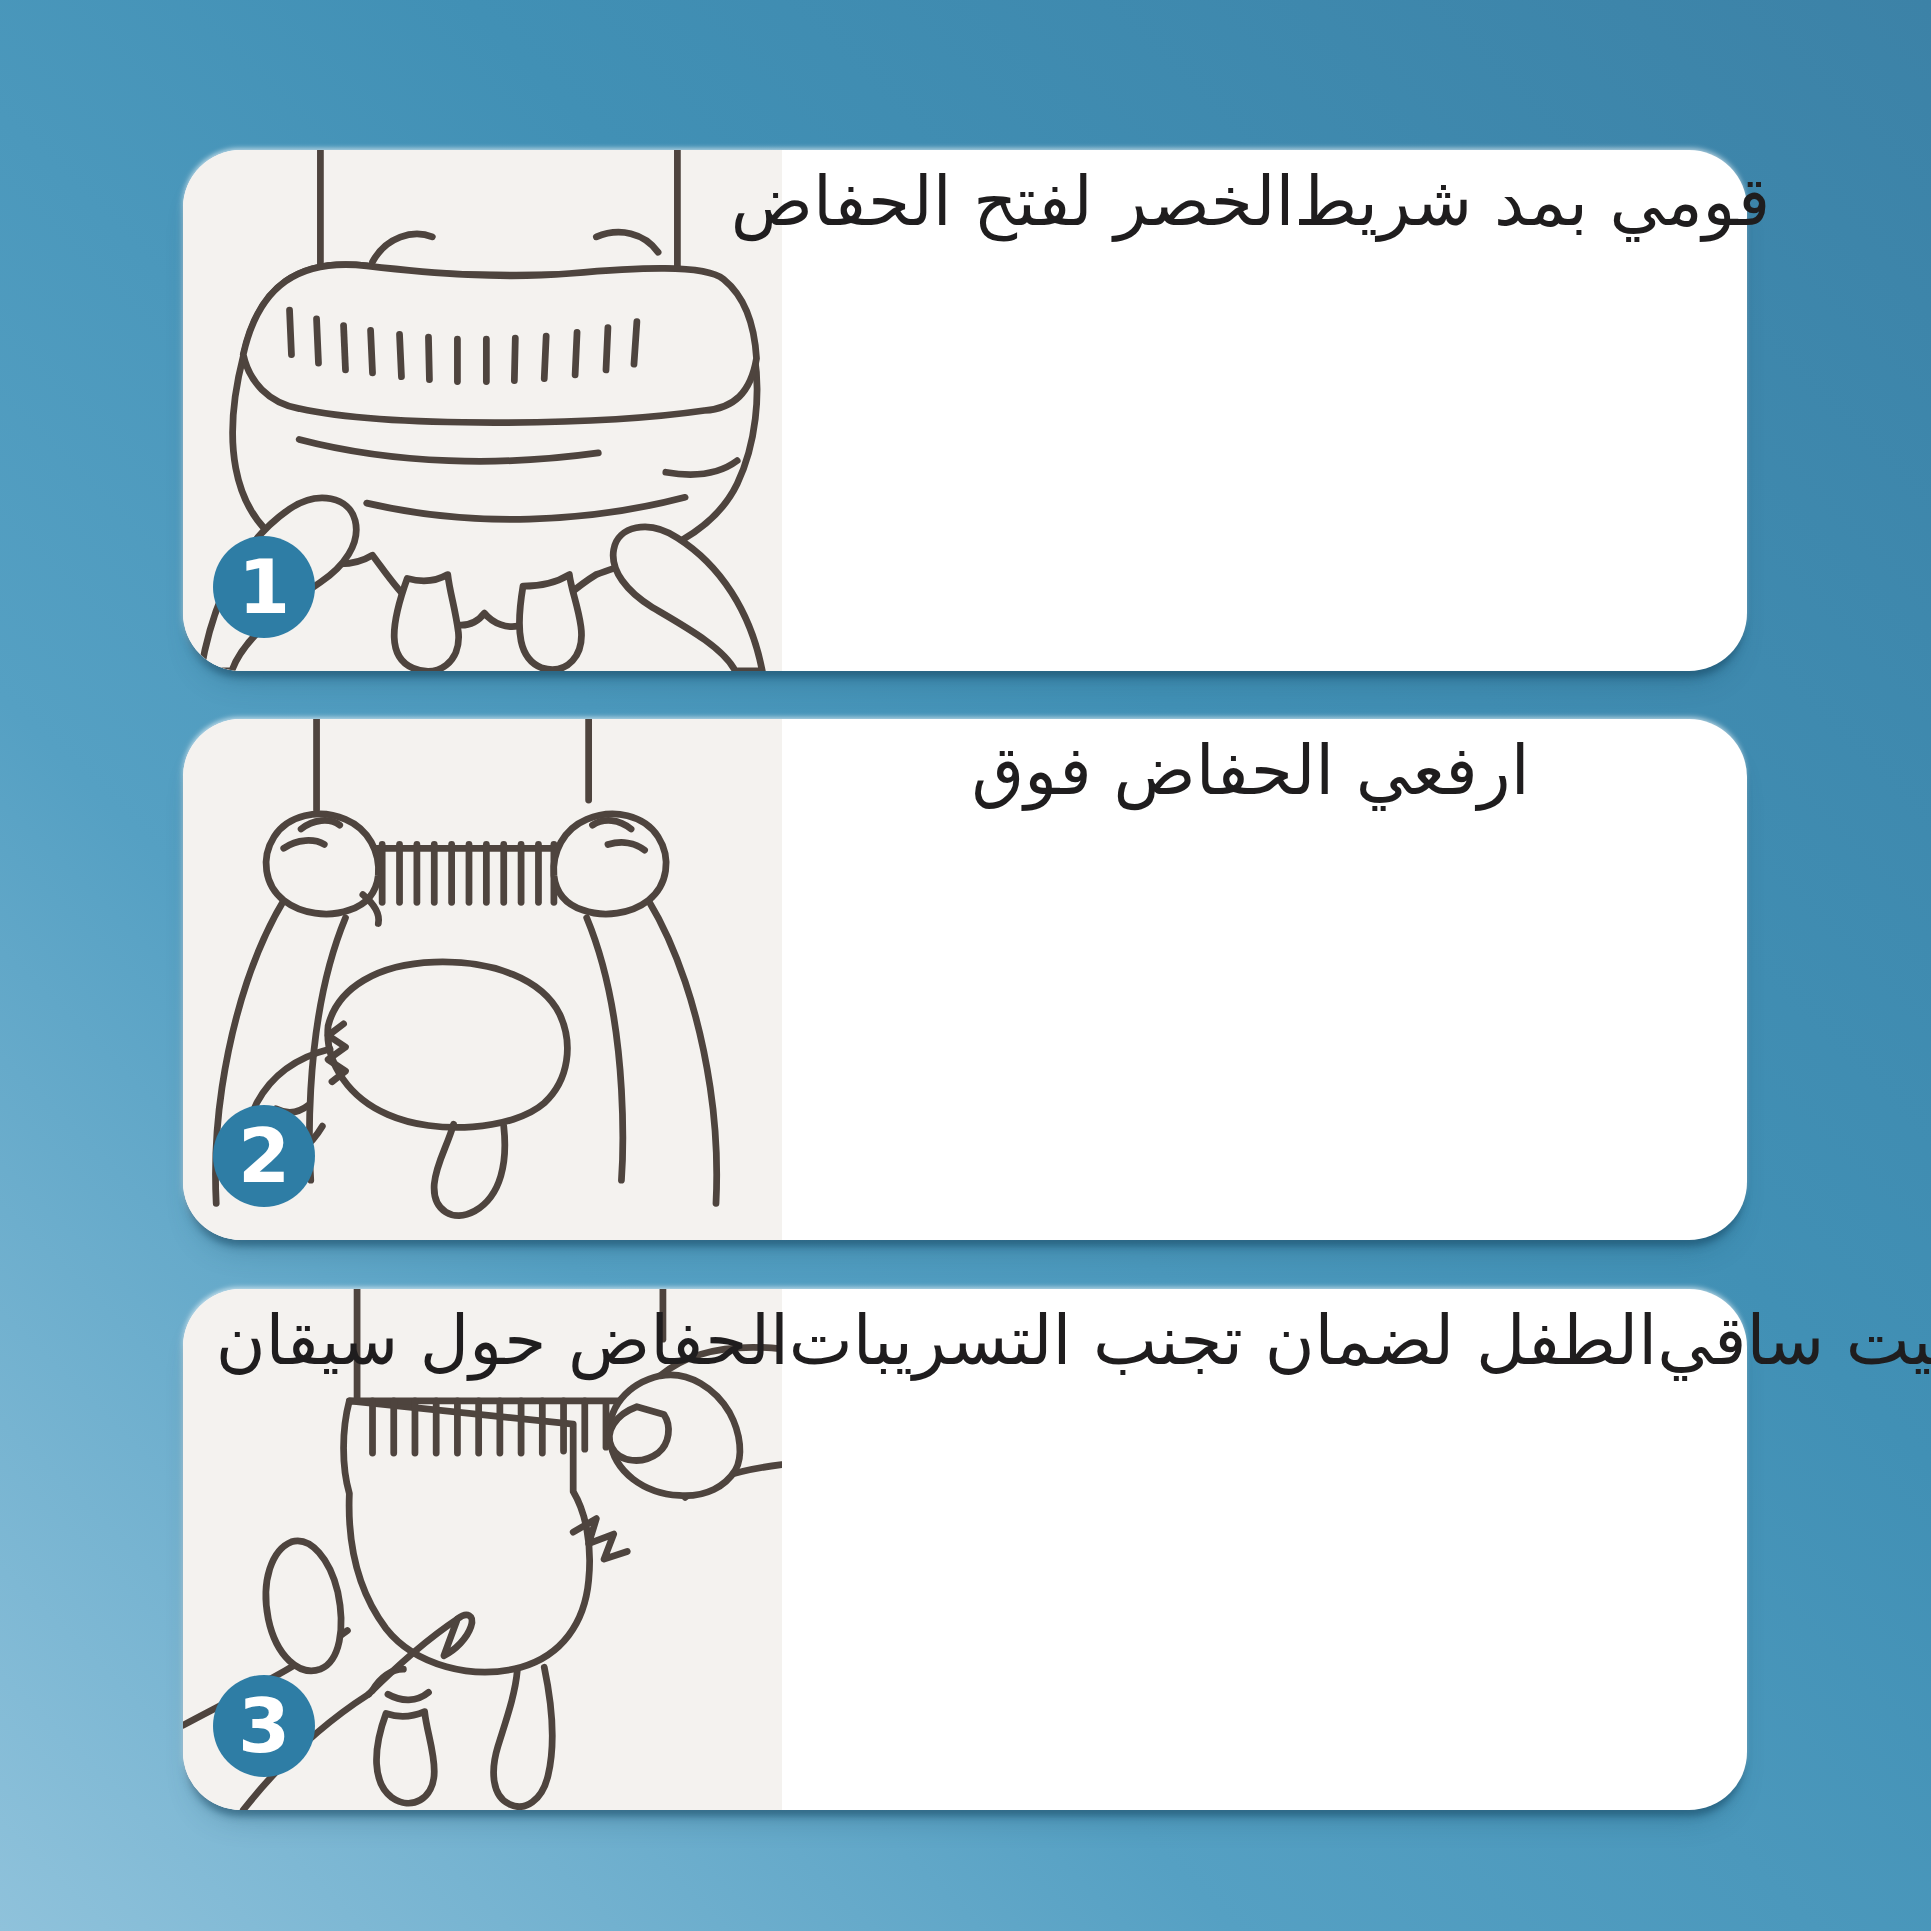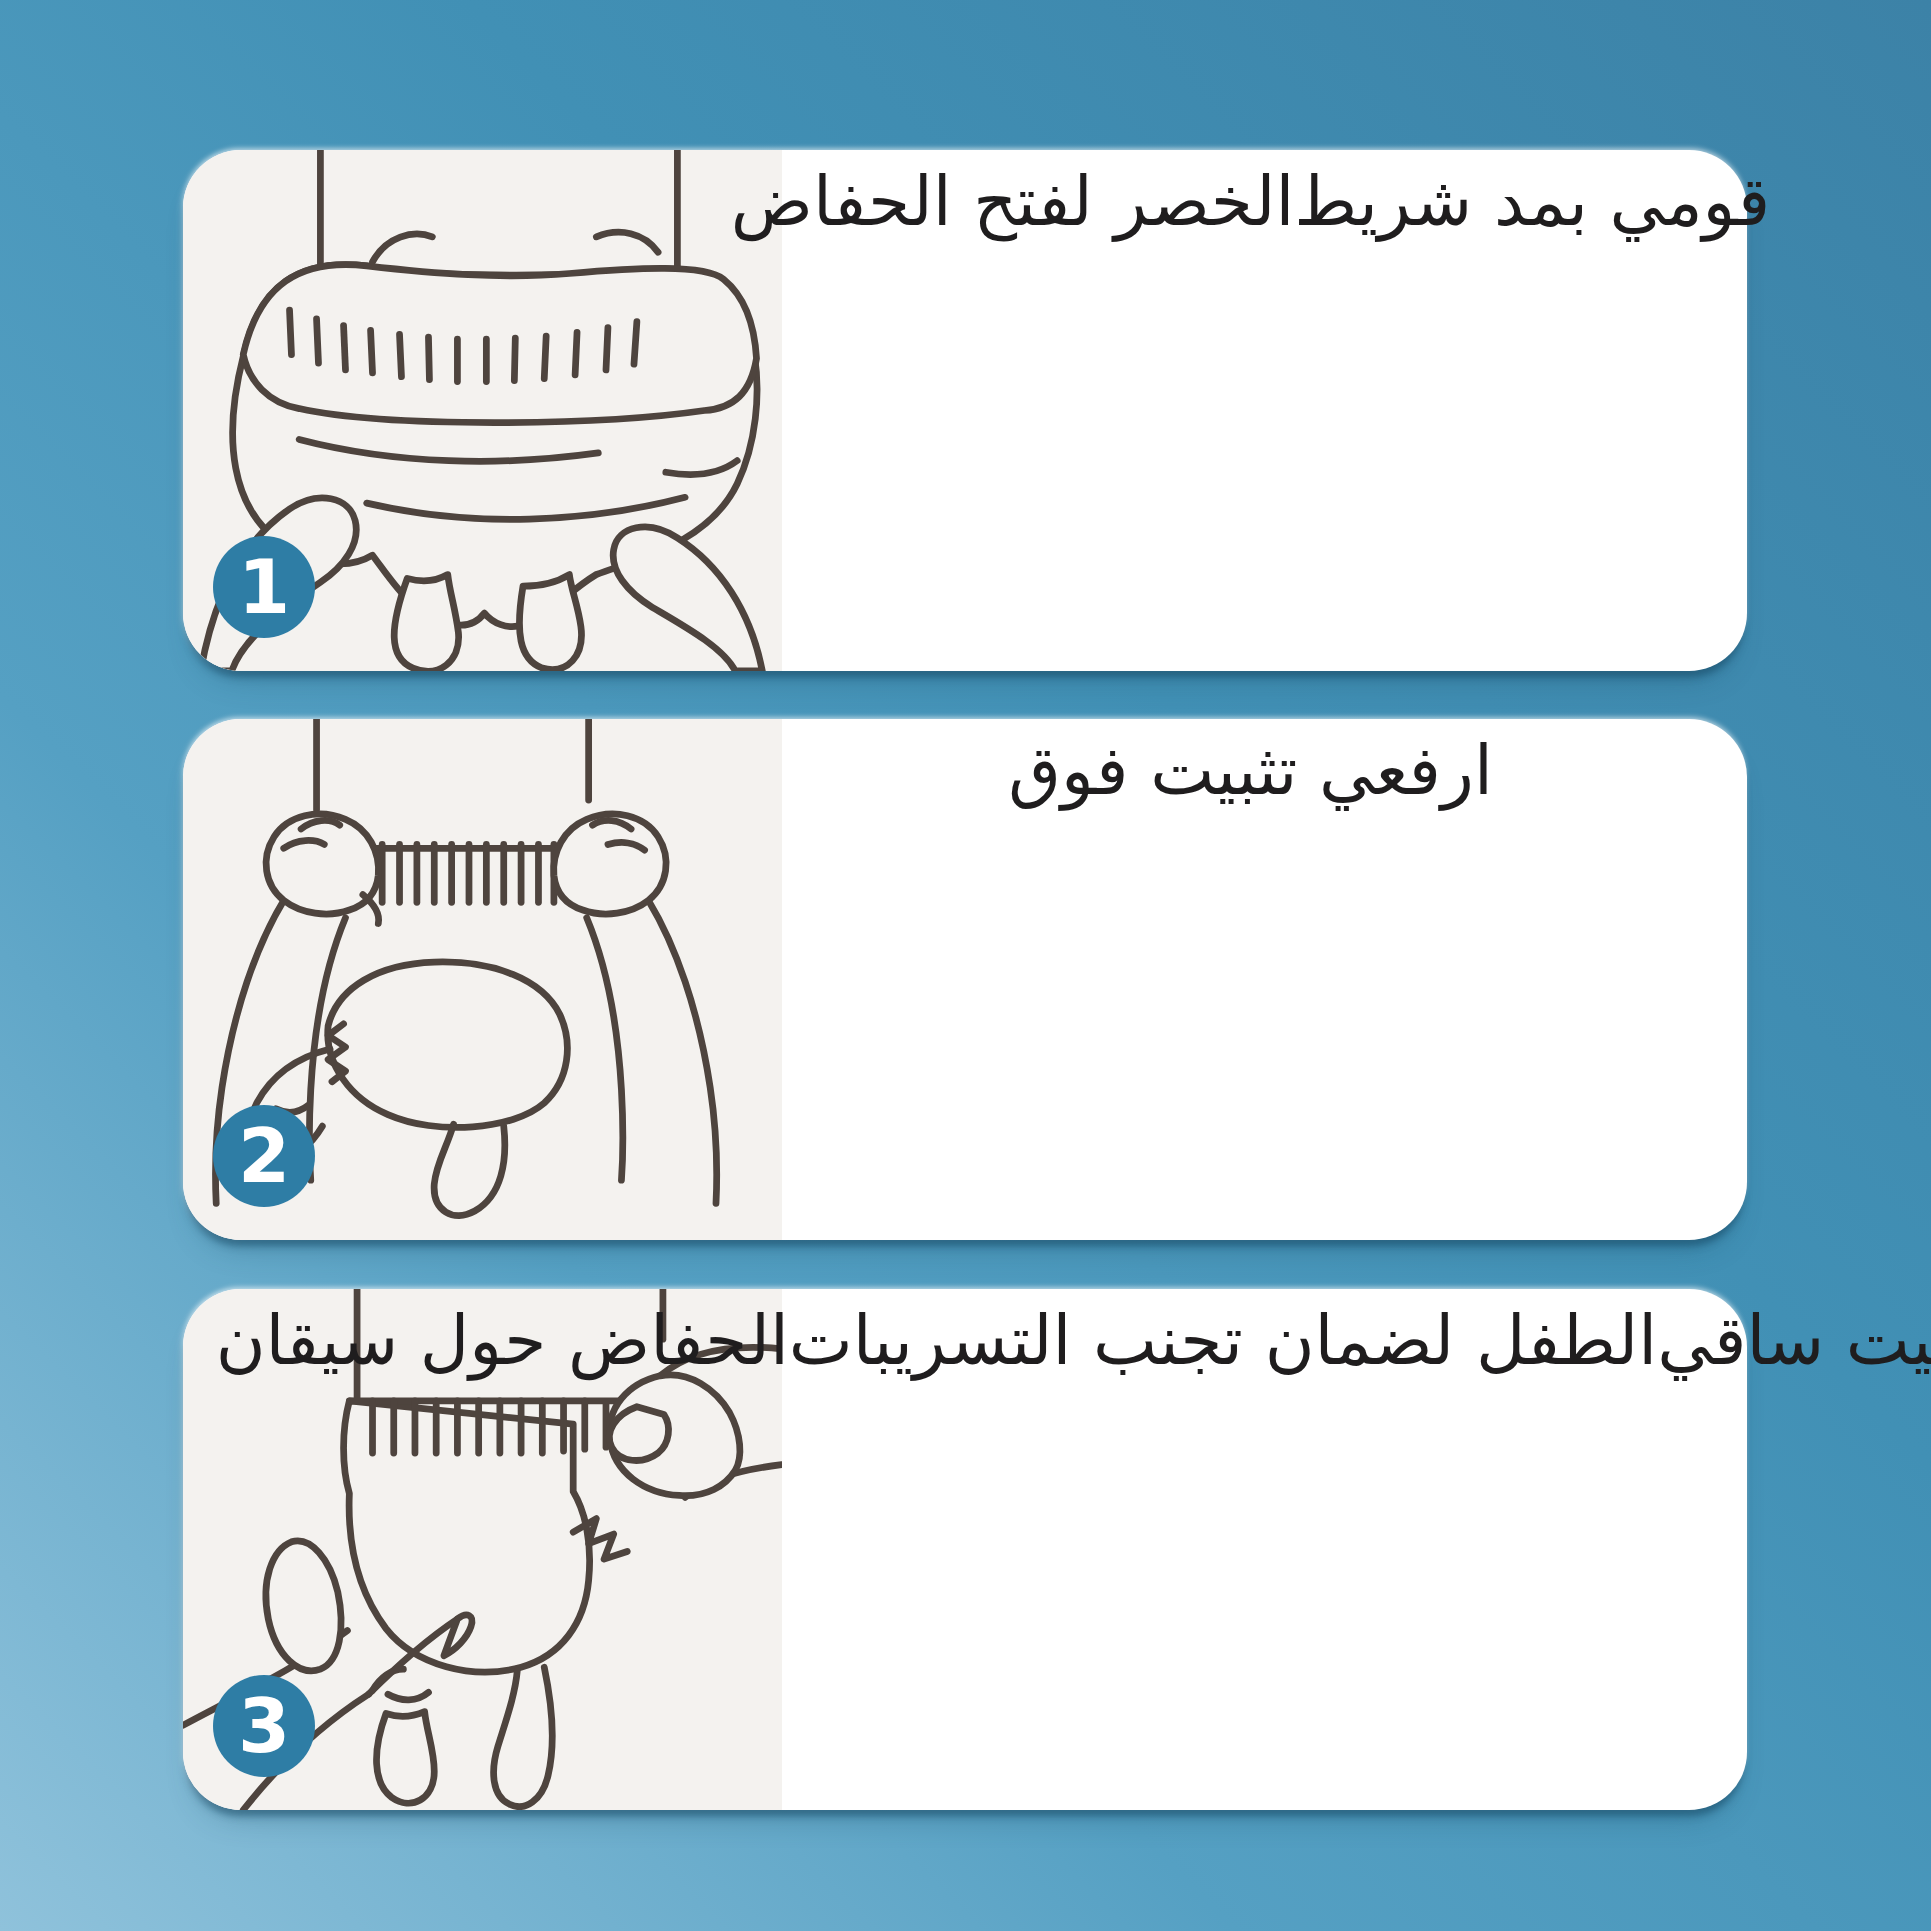--- a/index.html
+++ b/index.html
@@ -145,21 +145,21 @@
 
         <path class="sk" d="M152,342 C120,350 92,368 76,398 C64,422 70,448 94,452 C116,456 132,442 144,422"></path>
         <path class="sk" d="M96,404 C108,410 120,408 130,400"></path>
         <path class="sk" d="M332,422 C336,458 330,494 302,510 C280,522 258,510 260,482 C262,460 274,442 280,420"></path>
       </svg>
     </div>
     <div class="badge">
       <span>2</span>
     </div>
     <div class="txt">
-      <div class="line">ارفعي تثبيت فوق</div>
+      <div class="line">ارفعي الحفاض فوق</div>
     </div>
   </div>
 
   <div class="card c3">
     <div class="illus">
       <svg viewBox="0 0 620 540" aria-hidden="true">
 
         <path class="sk" d="M180,0 V114"></path>
         <path class="sk" d="M497,0 V52"></path>
 

